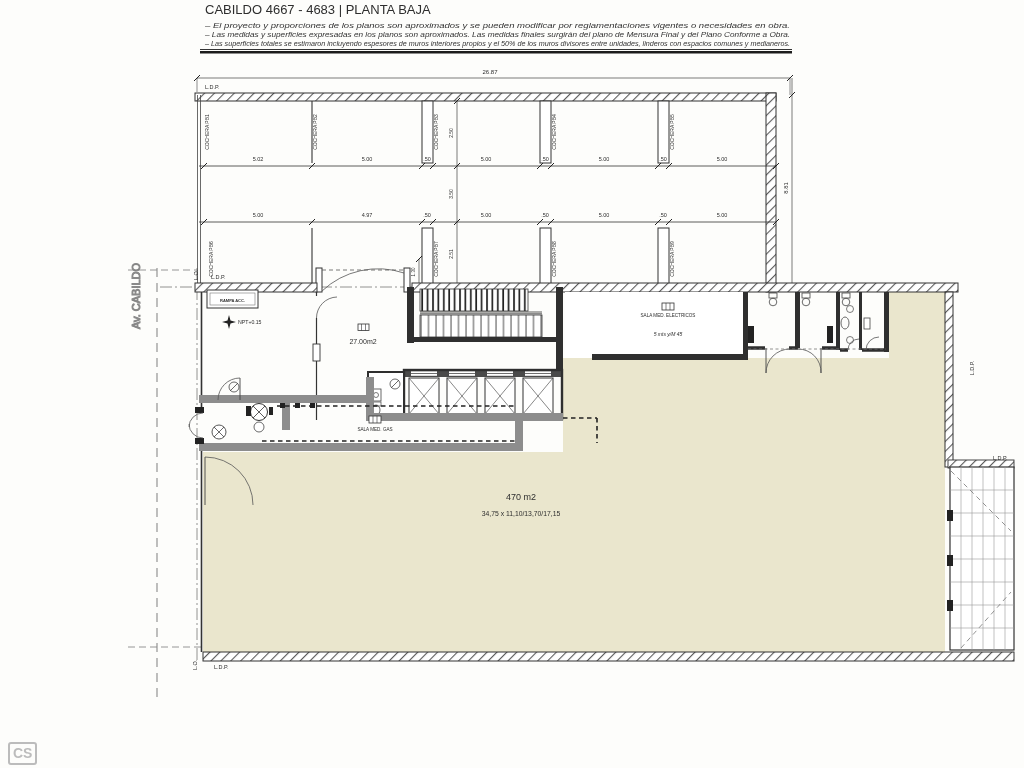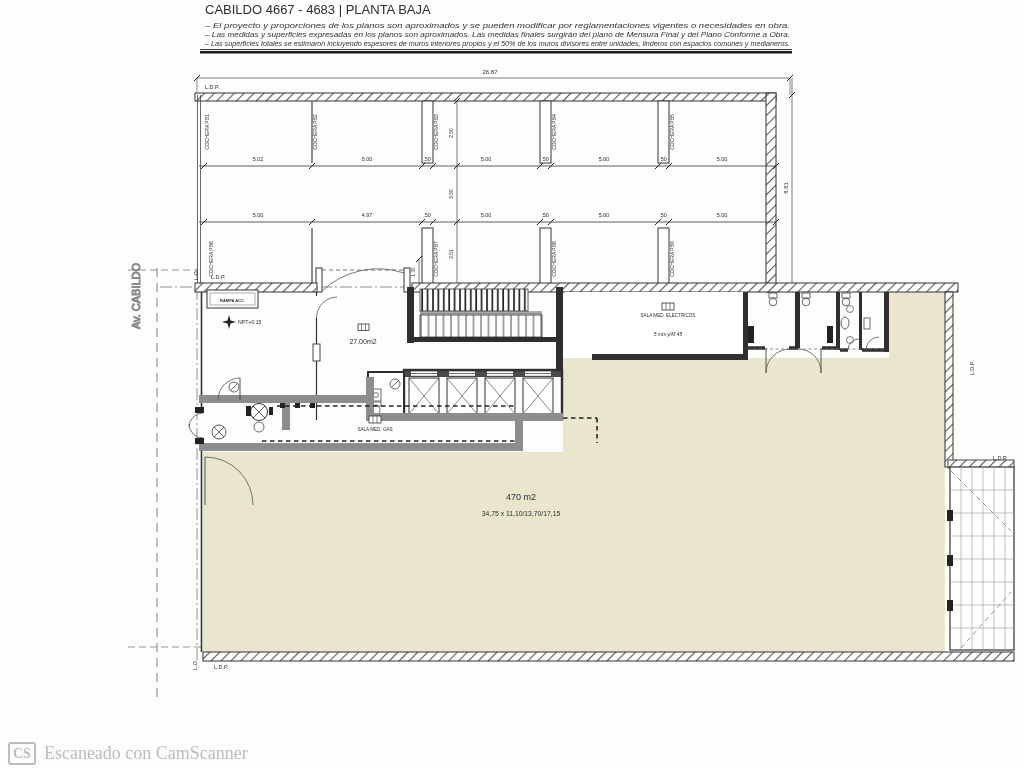--- a/index.html
+++ b/index.html
@@ -1,21 +1,21 @@
 <!DOCTYPE html>
 <html><head>
 <meta charset="utf-8">
 <style>
   html,body{margin:0;padding:0;background:#ffffff;}
   .page{position:relative;width:1024px;height:768px;background:#fdfdfb;overflow:hidden;
         font-family:"Liberation Sans", sans-serif;}
   svg text{font-family:"Liberation Sans", sans-serif;fill:#2e2e2e;}
   .note{font-style:italic;fill:#333;}
   .footer{position:absolute;left:8px;top:742px;display:flex;align-items:center;gap:8px;
-          color:#bcbcbc;font-size:18px;font-family:Liberation Serif, serif;}
+          color:#bcbcbc;font-size:18px;font-family:Liberation Sans, sans-serif;}
   .cs-box{display:inline-block;border:2px solid #bcbcbc;border-radius:3px;
           font-weight:bold;font-size:14px;line-height:17px;padding:1px 3px;color:#bcbcbc;}
 </style>
 </head>
 <body>
 
 <div class="page">
 <svg width="1024" height="768" viewBox="0 0 1024 768">
   <defs>
     <pattern id="hatch" width="7" height="7" patternUnits="userSpaceOnUse" patternTransform="rotate(45)">
@@ -315,15 +315,14 @@
     <path d="M 951 471 L 1011 531 M 961 648 L 1011 592" stroke="#777" stroke-dasharray="5 4" stroke-width="0.8"></path>
     <rect x="947" y="510" width="6" height="11" fill="#222"></rect>
     <rect x="947" y="555" width="6" height="11" fill="#222"></rect>
     <rect x="947" y="600" width="6" height="11" fill="#222"></rect>
   </g>
 </svg>
 
 
 <div class="footer">
   <span class="cs-box">CS</span>
-  <span>Escaneado con CamScanner</span>
 </div>
 </div>
 
 </body></html>

